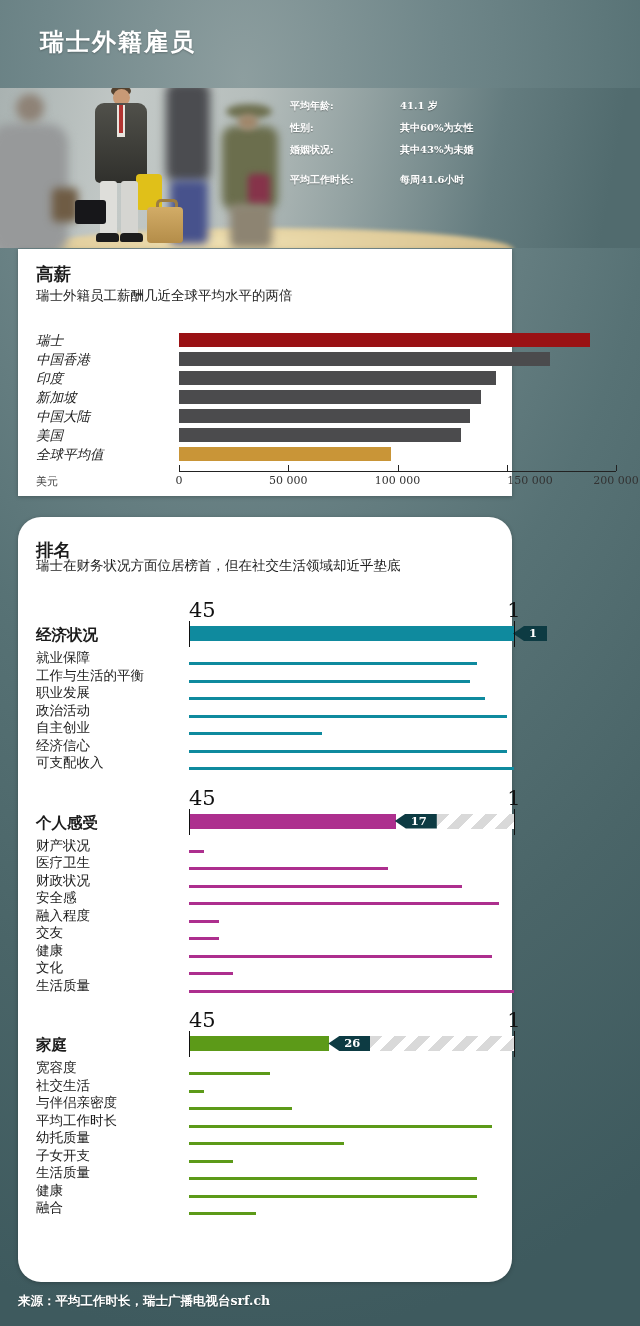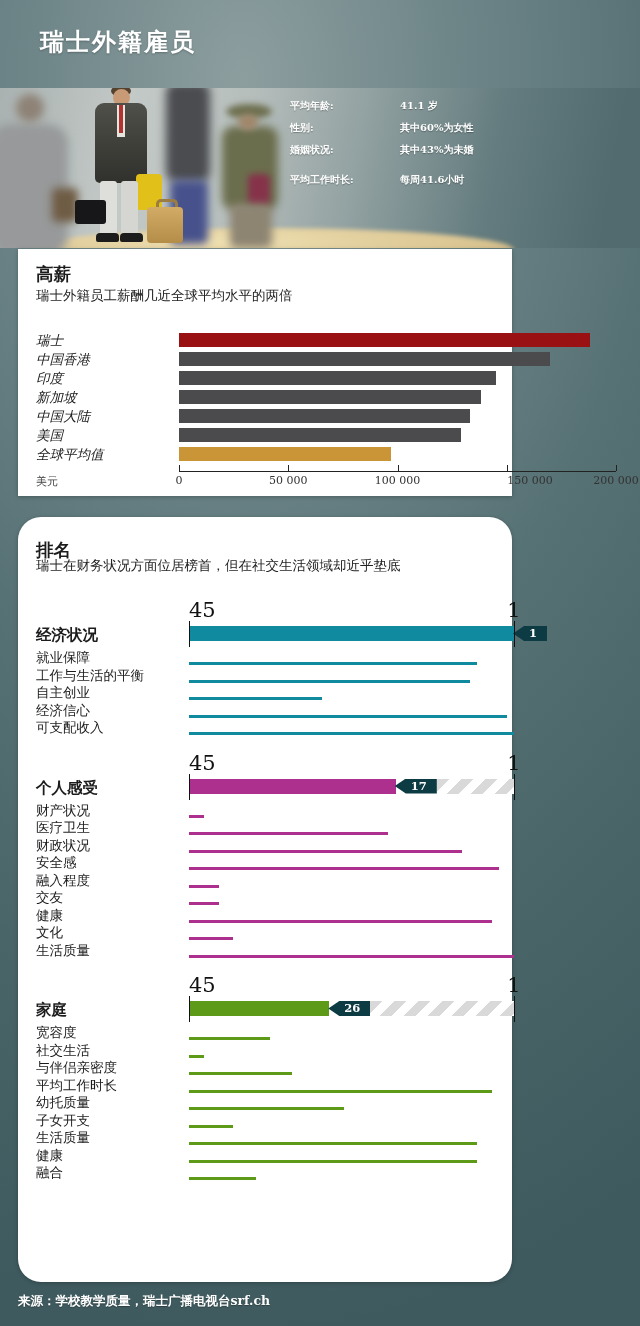--- a/index.html
+++ b/index.html
@@ -203,20 +203,28 @@
           </div>
           <div class="item-row">
             <div class="item-label">就业保障</div>
             <div class="item-line" style="width: 288.1px; background: rgb(15, 138, 158);"></div>
           </div>
           <div class="item-row">
             <div class="item-label">工作与生活的平衡</div>
             <div class="item-line" style="width: 280.7px; background: rgb(15, 138, 158);"></div>
           </div>
           <div class="item-row">
+            <div class="item-label">职业发展</div>
+            <div class="item-line" style="width: 295.5px; background: rgb(15, 138, 158);"></div>
+          </div>
+          <div class="item-row">
+            <div class="item-label">政治活动</div>
+            <div class="item-line" style="width: 317.6px; background: rgb(15, 138, 158);"></div>
+          </div>
+          <div class="item-row">
             <div class="item-label">自主创业</div>
             <div class="item-line" style="width: 133px; background: rgb(15, 138, 158);"></div>
           </div>
           <div class="item-row">
             <div class="item-label">经济信心</div>
             <div class="item-line" style="width: 317.6px; background: rgb(15, 138, 158);"></div>
           </div>
           <div class="item-row">
             <div class="item-label">可支配收入</div>
             <div class="item-line" style="width: 325px; background: rgb(15, 138, 158);"></div>
@@ -318,15 +326,15 @@
             <div class="item-line" style="width: 288.1px; background: rgb(92, 154, 24);"></div>
           </div>
           <div class="item-row">
             <div class="item-label">融合</div>
             <div class="item-line" style="width: 66.5px; background: rgb(92, 154, 24);"></div>
           </div>
         </div>
       </div>
   </div>
 
-  <div class="source">来源：学校教学质量，瑞士广播电视台srf.ch</div>
+  <div class="source">来源：平均工作时长，瑞士广播电视台srf.ch</div>
 
 </div>
 
 </body></html>

